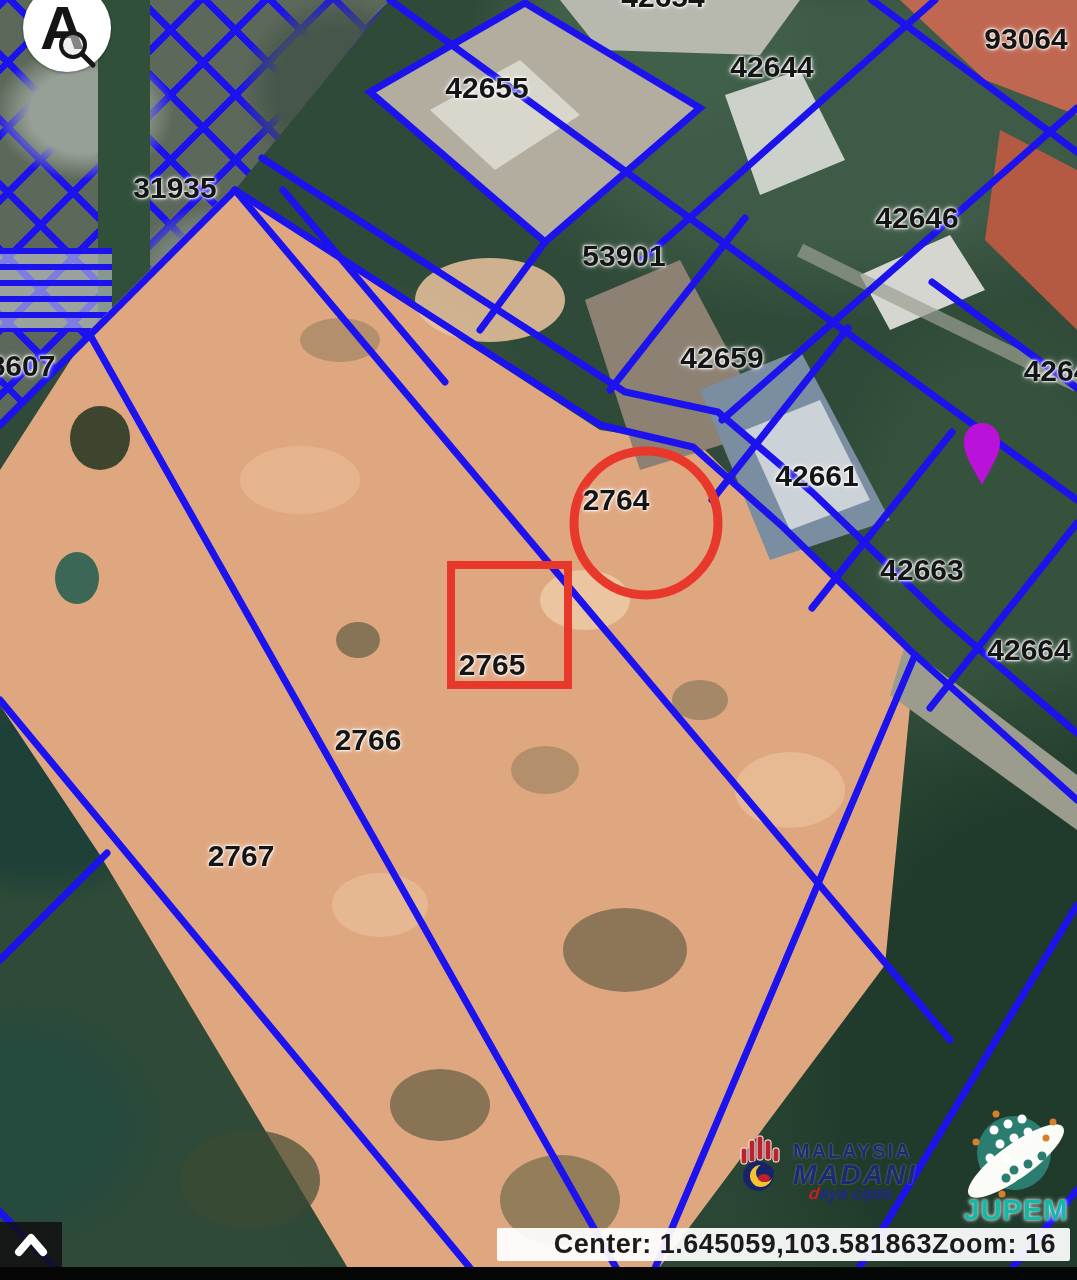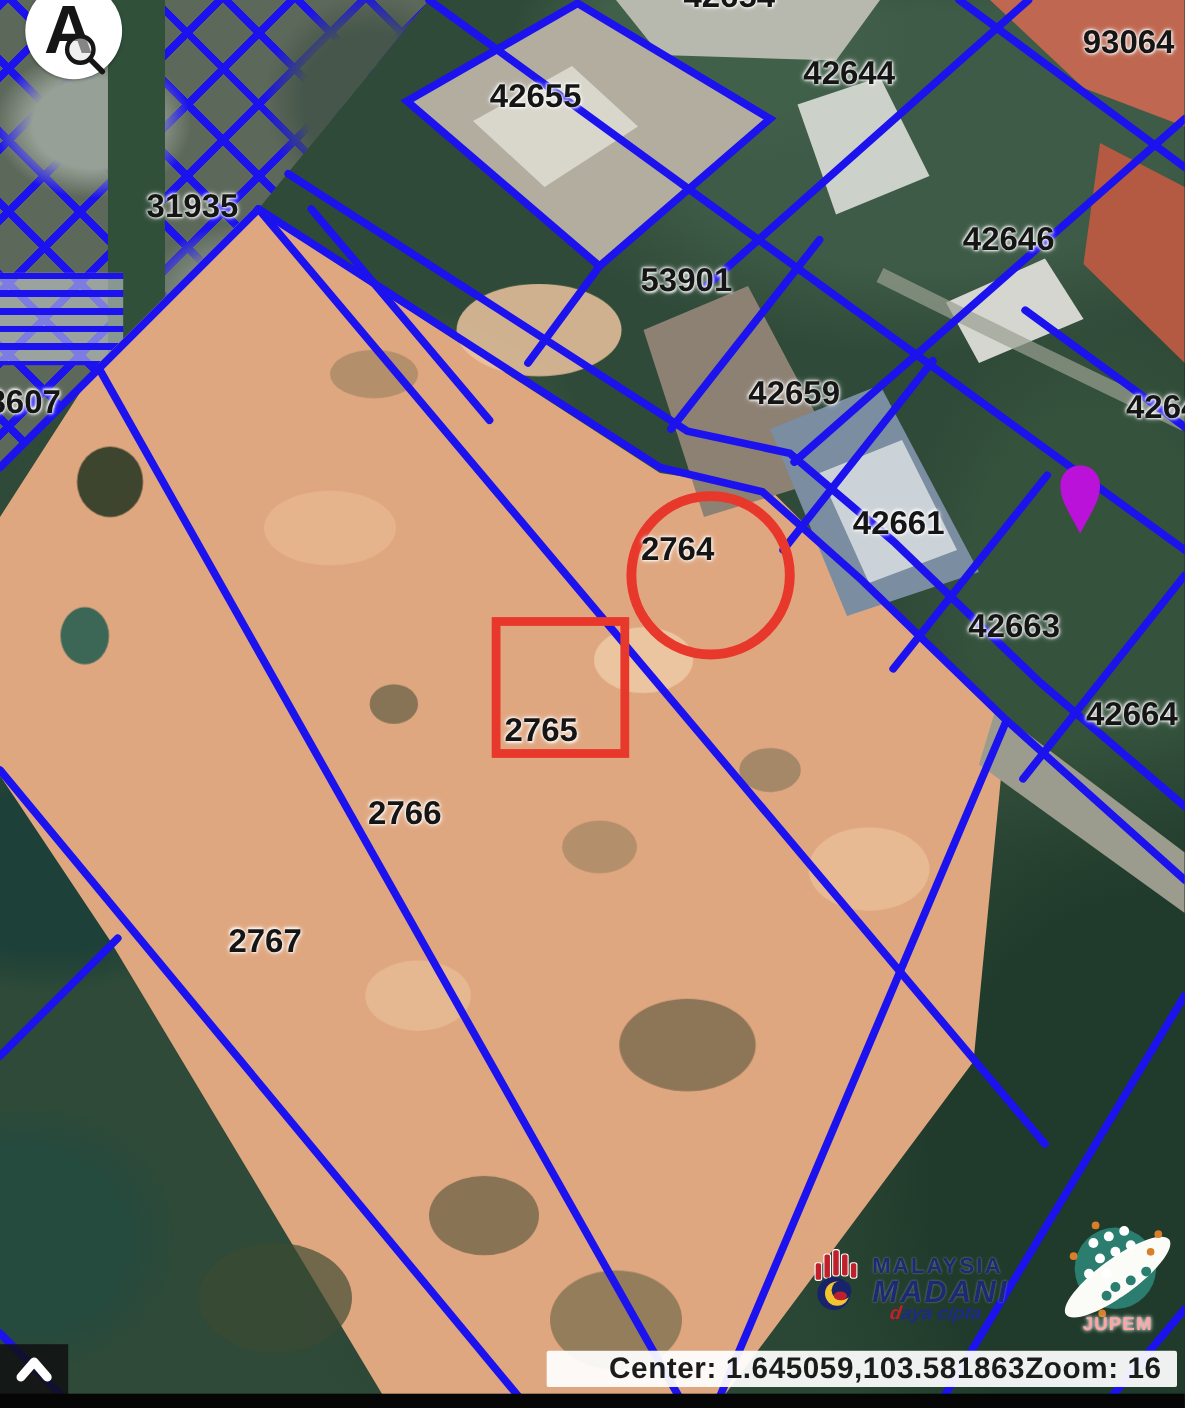--- a/index.html
+++ b/index.html
@@ -71,21 +71,21 @@
   .madani .t1{position:absolute;left:62px;top:12px;font-size:20px;font-weight:700;color:#1c2a74;
     letter-spacing:2px;text-shadow:0 0 2px rgba(255,255,255,.45);}
   .madani .t2{position:absolute;left:62px;top:31px;font-size:28px;font-weight:700;color:#1c2a74;
     letter-spacing:2px;font-style:italic;text-shadow:0 0 2px rgba(255,255,255,.45);}
   .madani .script{position:absolute;left:78px;top:56px;font-size:17px;font-style:italic;font-weight:700;
     color:#1c2a8a;transform:skewX(-8deg);}
   .madani .script::first-letter{color:#c31f2a;}
   
   .jupem{position:absolute;left:956px;top:1098px;width:120px;height:125px;}
   .jupem .jtext{position:absolute;left:50%;top:96px;transform:translateX(-50%);
-    font-size:17px;font-weight:700;color:#fca5a5;letter-spacing:1px;
+    font-size:29px;font-weight:700;color:#14b8a6;letter-spacing:1px;
     text-shadow:0 0 3px rgba(255,255,255,.9),0 0 5px rgba(255,255,255,.7);}
 </style>
 </head>
 <body>
 
 <div class="stage">
 
   <div class="terrain"></div>
   <div class="lattice"></div>
   <div class="lattice-road"></div>

